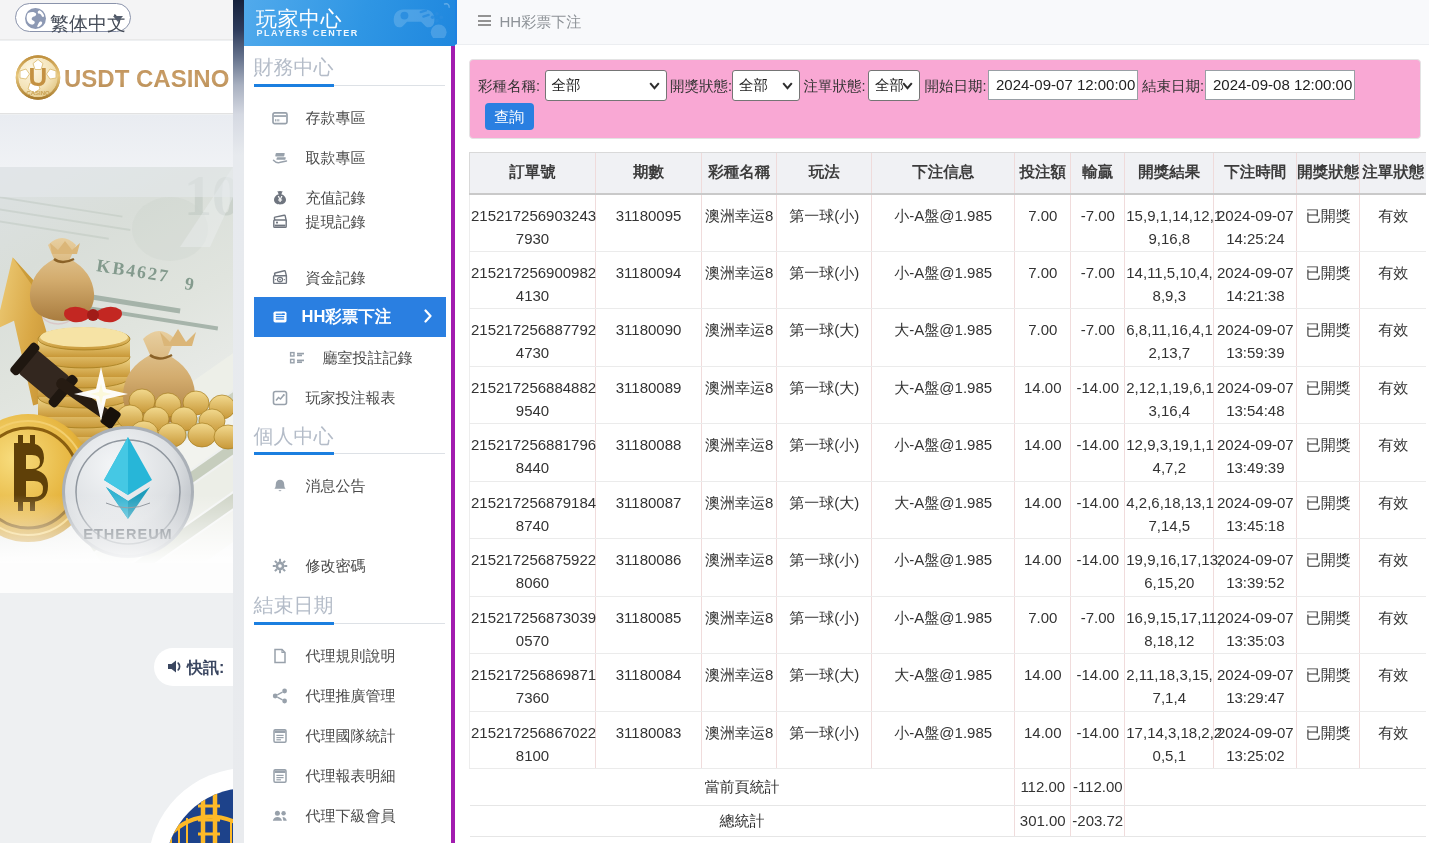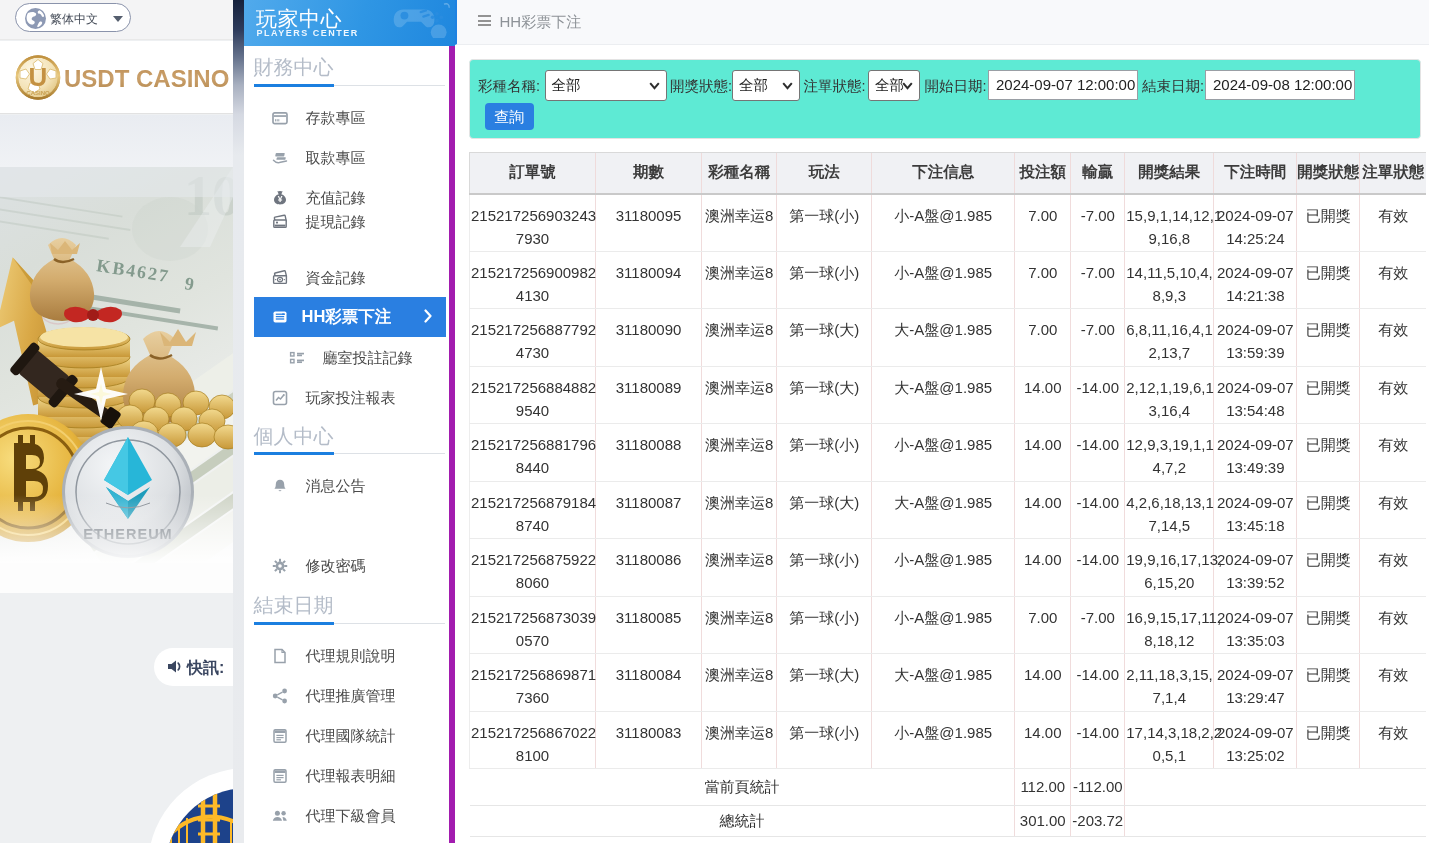--- a/index.html
+++ b/index.html
@@ -6,38 +6,38 @@
 * { margin:0; padding:0; box-sizing:border-box; }
 html,body { width:1429px; height:843px; overflow:hidden; }
 body { font-family:"Liberation Sans", sans-serif; }
 #page { position:relative; width:1429px; height:843px; background:#fff; overflow:hidden; }
 
 
 #leftpage { position:absolute; left:0; top:0; width:233px; height:843px; background:#eef0f2; overflow:hidden; }
 #lp-topbar { position:absolute; left:0; top:0; width:233px; height:40px; background:#f4f4f5; border-bottom:1px solid #e9e9e9; }
 #langbtn { position:absolute; left:15px; top:3px; width:116px; height:29px; background:#fff; border:1px solid #8a93ab; border-radius:15px; }
 #langbtn .globe { position:absolute; left:8px; top:3px; }
-#langbtn .txt { position:absolute; left:34px; top:7px; font-size:12px; color:#454c58; }
+#langbtn .txt { position:absolute; left:34px; top:7px; font-size:19px; color:#454c58; }
 #langbtn .tri { position:absolute; left:97px; top:12px; width:0; height:0; border-left:5px solid transparent; border-right:5px solid transparent; border-top:6px solid #555e6e; }
 #lp-logoband { position:absolute; left:0; top:41px; width:233px; height:73px; background:#fff; border-bottom:1px solid #e2e2e2; }
 #lp-grayband { position:absolute; left:0; top:115px; width:233px; height:52px; background:linear-gradient(#e9ecf1,#f0f2f5); }
 #lp-photo { position:absolute; left:0; top:167px; width:233px; height:426px; overflow:hidden; }
 #lp-bottom { position:absolute; left:0; top:593px; width:233px; height:250px; background:#eef0f2; }
 #kxpill { position:absolute; left:154px; top:648px; width:90px; height:38px; background:#fff; border-radius:19px 0 0 19px; }
 #kxpill .sp { position:absolute; left:12px; top:9px; }
 #kxpill .t { position:absolute; left:33px; top:10px; font-size:16px; font-weight:bold; color:#3a4660; }
 #warriors-white { position:absolute; left:148px; top:768px; width:198px; height:198px; border-radius:50%; background:#fff; }
 #warriors-navy { position:absolute; left:165px; top:788px; width:164px; height:164px; border-radius:50%; background:#1d428a; overflow:hidden; }
 
 
 #gutter { position:absolute; left:233px; top:0; width:10.5px; height:843px;
   background:linear-gradient(#16213c 0%, #2e3c5c 30px, #66738d 58px, #a8b0c0 85px, #d5d9e2 115px, #e7eaee 155px, #e9ebee 100%); }
 
 
-#sidebar { position:absolute; left:243.5px; top:0; width:211.5px; height:843px; background:#fff; border-right:6px solid #a21caf; }
+#sidebar { position:absolute; left:243.5px; top:0; width:211.5px; height:843px; background:#fff; border-right:4px solid #a21caf; }
 #sb-head { position:absolute; left:0; top:0; width:211.5px; height:45.5px; background:linear-gradient(105deg,#51aaec 0%,#2f96e4 55%,#1f87de 100%); overflow:hidden; }
 #sb-head .cn { position:absolute; left:12.5px; top:5px; font-size:21px; color:#fff; letter-spacing:0.5px; }
 #sb-head .en { position:absolute; left:13px; top:28px; font-size:9px; font-weight:bold; color:#eef7ff; letter-spacing:1.5px; }
 .sec-title { position:absolute; left:10px; font-size:20px; color:#b4bcc8; }
 .sec-line { position:absolute; left:10px; width:191.5px; height:1px; background:#dde1e6; }
 .sec-line i { position:absolute; left:0; top:-1px; width:80px; height:3px; background:#1b7fe0; display:block; }
 .mi { position:absolute; left:0; width:211.5px; height:40px; }
 .mi .ic { position:absolute; left:28px; top:12px; width:16px; height:16px; }
 .mi .tx { position:absolute; left:62px; top:11px; font-size:15px; color:#4a4a4a; }
 #mi-active { position:absolute; left:10px; top:297px; width:192px; height:39.5px; background:#2a7fe1; }
@@ -45,21 +45,21 @@
 #mi-active .tx { position:absolute; left:48px; top:9px; font-size:16.5px; font-weight:bold; color:#fff; }
 #mi-active .chev { position:absolute; right:14px; top:12px; }
 
 
 #main { position:absolute; left:455px; top:0; width:974px; height:843px; background:#fff; }
 #m-topbar { position:absolute; left:0; top:0; width:974px; height:44.5px; background:#f8f9fb; border-left:2px solid #1e82e2; border-bottom:1px solid #eceef1; }
 #m-topbar .burger { position:absolute; left:21px; top:15px; width:13px; height:11.5px; }
 #m-topbar .burger i { display:block; height:2px; background:#939393; margin-bottom:2.6px; }
 #m-topbar .title { position:absolute; left:42.5px; top:13px; font-size:15px; color:#8d9297; }
 
-#filter { position:absolute; left:13.5px; top:58.5px; width:952.5px; height:80px; background:#5eead4; border:1px solid #e3e3e3; border-radius:4px; }
+#filter { position:absolute; left:13.5px; top:58.5px; width:952.5px; height:80px; background:#f9a8d4; border:1px solid #e3e3e3; border-radius:4px; }
 .flabel { position:absolute; top:11px; height:30px; line-height:30px; font-size:14.5px; color:#333; white-space:nowrap; }
 .fsel { position:absolute; top:10.5px; height:30.5px; background:#fff; border:1px solid #757575; border-radius:3px; font-size:14.5px; color:#222; line-height:28.5px; padding-left:6px; white-space:nowrap; }
 .fsel svg { position:absolute; right:6px; top:11px; }
 .finp { position:absolute; top:10px; height:30.5px; background:#fff; border:1px solid #999fa5; font-size:15px; color:#222; line-height:28px; padding-left:7px; white-space:nowrap; }
 #btn-q { position:absolute; left:15.5px; top:43px; width:48.5px; height:27px; background:#2a7fe1; border-radius:4px; color:#fff; font-size:15px; text-align:center; line-height:27px; }
 
 #tbl { position:absolute; left:14px; top:151.5px; border-collapse:collapse; table-layout:fixed; width:957px; }
 #tbl th { background:#f0f1f4; font-size:15.5px; font-weight:bold; color:#3c3c3c; height:41.5px; white-space:nowrap; overflow:hidden; border-left:1px solid #efdbdb; border-top:1px solid #d9d9d9; border-bottom:2px solid #c9c9c9; text-align:center; padding:0; }
 #tbl th:first-child { border-left:1px solid #d9d9d9; }
 #tbl td { font-size:15px; color:#333; text-align:center; vertical-align:top; padding:9px 1px 0 1px; line-height:23px; border-left:1px solid #f0dcdc; border-bottom:1px solid #ebebeb; height:57.5px; }

